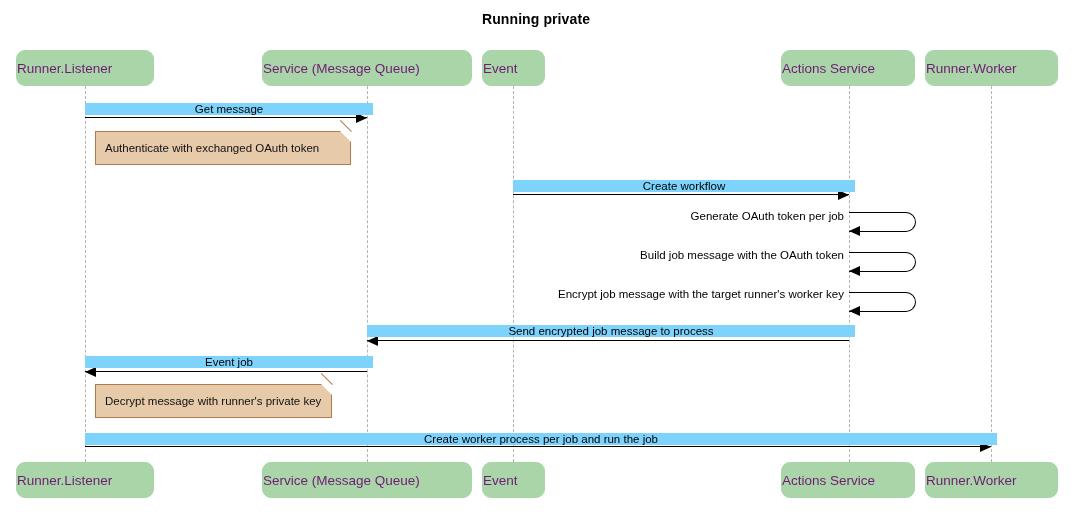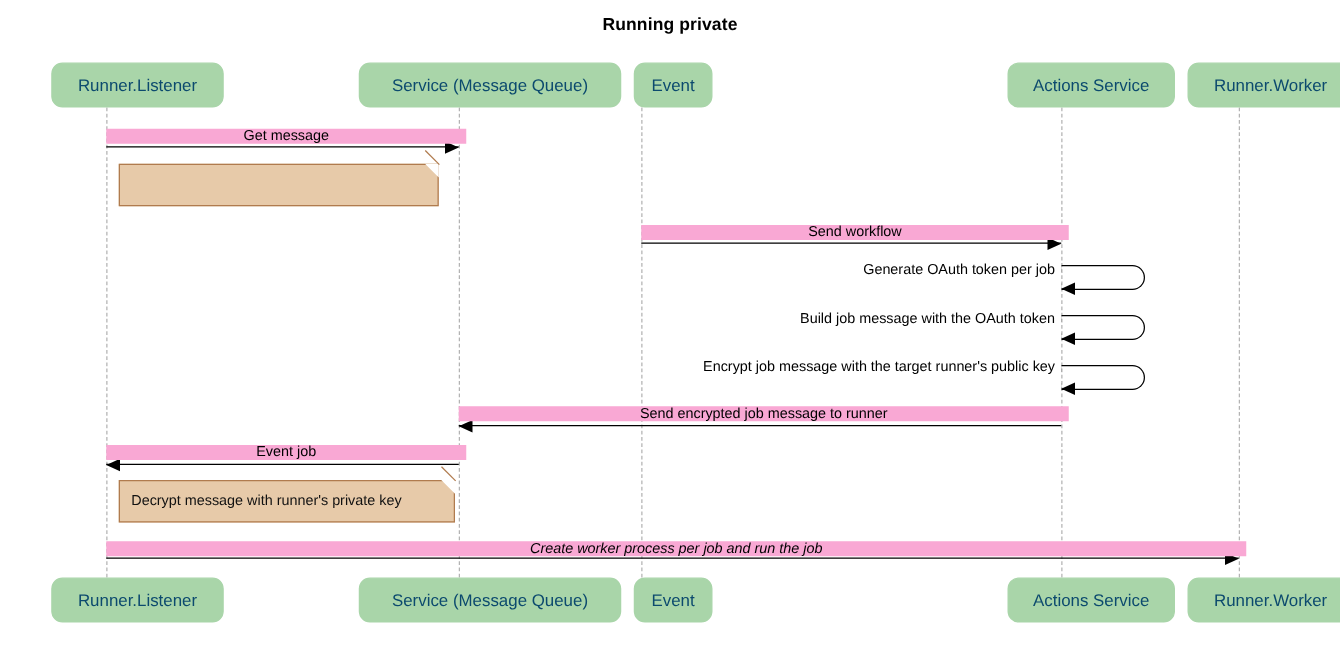--- a/index.html
+++ b/index.html
@@ -35,26 +35,24 @@
 
   
   .participant {
     position: absolute;
     height: 36px;
     background: #a9d5a9;
     border: 1px solid #a9d5a9;
     border-radius: 9px;
     display: flex;
     align-items: center;
-    justify-content: center;
     font-size: 13.5px;
-    color: #0c4a6e;
+    color: #701a75;
     box-sizing: border-box;
     white-space: nowrap;
-    margin-left: 25px;
   }
 
   
   .lifeline {
     position: absolute;
     width: 0;
     border-left: 1px dashed #b3b3b3;
   }
 
   
@@ -75,21 +73,21 @@
   }
   .arrowhead.left {
     border-right: 11px solid #000000;
   }
   .msg-label {
     position: absolute;
     font-size: 11.5px;
     color: #000000;
     text-align: center;
     white-space: nowrap;
-    background: #f9a8d4;
+    background: #7dd3fc;
     padding: 0 3px;
   }
 
   
   .selfmsg {
     position: absolute;
     box-sizing: border-box;
     border: 1.4px solid #000000;
     border-left: none;
     border-top-right-radius: 11px;
@@ -168,47 +166,48 @@
         <span>Runner.Worker</span>
       </div>
     </div>
 
   <div id="messages">
       <div class="msg" style="left: 85px; width: 282px; top: 117px;"></div>
       <div class="arrowhead right" style="top: 112.7px; left: 356px;"></div>
       <div class="msg-label" style="left: 85px; width: 282px; top: 103px;">Get message</div>
       <div class="msg" style="left: 513px; width: 336px; top: 194px;"></div>
       <div class="arrowhead right" style="top: 189.7px; left: 838px;"></div>
-      <div class="msg-label" style="left: 513px; width: 336px; top: 180px;">Send workflow</div>
+      <div class="msg-label" style="left: 513px; width: 336px; top: 180px;">Create workflow</div>
       <div class="selfmsg" style="left: 849px; width: 67px; top: 212px; height: 20px;"></div>
       <div class="arrowhead left" style="top: 226.3px; left: 849px;"></div>
       <div class="selfmsg-label" style="right: 228px; top: 210px;">Generate OAuth token per job</div>
       <div class="selfmsg" style="left: 849px; width: 67px; top: 252px; height: 20px;"></div>
       <div class="arrowhead left" style="top: 266.3px; left: 849px;"></div>
       <div class="selfmsg-label" style="right: 228px; top: 249px; text-align: right;">Build job message with the OAuth token</div>
       <div class="selfmsg" style="left: 849px; width: 67px; top: 292px; height: 20px;"></div>
       <div class="arrowhead left" style="top: 306.3px; left: 849px;"></div>
-      <div class="selfmsg-label" style="right: 228px; top: 288px;">Encrypt job message with the target runner's public key</div>
+      <div class="selfmsg-label" style="right: 228px; top: 288px;">Encrypt job message with the target runner's worker key</div>
       <div class="msg" style="left: 367px; width: 482px; top: 340px;"></div>
       <div class="arrowhead left" style="top: 335.7px; left: 367px;"></div>
-      <div class="msg-label" style="left: 367px; width: 482px; top: 325px;">Send encrypted job message to runner</div>
+      <div class="msg-label" style="left: 367px; width: 482px; top: 325px;">Send encrypted job message to process</div>
       <div class="msg" style="left: 85px; width: 282px; top: 371px;"></div>
       <div class="arrowhead left" style="top: 366.7px; left: 85px;"></div>
       <div class="msg-label" style="left: 85px; width: 282px; top: 356px;">Event job</div>
       <div class="msg" style="left: 85px; width: 906px; top: 446px;"></div>
       <div class="arrowhead right" style="top: 441.7px; left: 980px;"></div>
-      <div class="msg-label" style="left: 85px; width: 906px; top: 433px; font-style: italic;">Create worker process per job and run the job</div>
+      <div class="msg-label" style="left: 85px; width: 906px; top: 433px;">Create worker process per job and run the job</div>
     </div>
 
   <div id="notes">
       <div class="note" style="left: 95px; top: 131px; width: 256px; height: 34px;">
+        <span>Authenticate with exchanged OAuth token</span>
         <span class="note-fold"></span>
         <span class="note-fold-edge"></span>
       </div>
-      <div class="note" style="left: 95px; top: 384px; width: 269px; height: 34px;">
+      <div class="note" style="left: 95px; top: 384px; width: 237px; height: 34px;">
         <span>Decrypt message with runner's private key</span>
         <span class="note-fold"></span>
         <span class="note-fold-edge"></span>
       </div>
     </div>
 
   <div id="participants-bottom">
       <div class="participant" style="left: 16px; width: 138px; top: 462px; height: 36px;">
         <span>Runner.Listener</span>
       </div>

